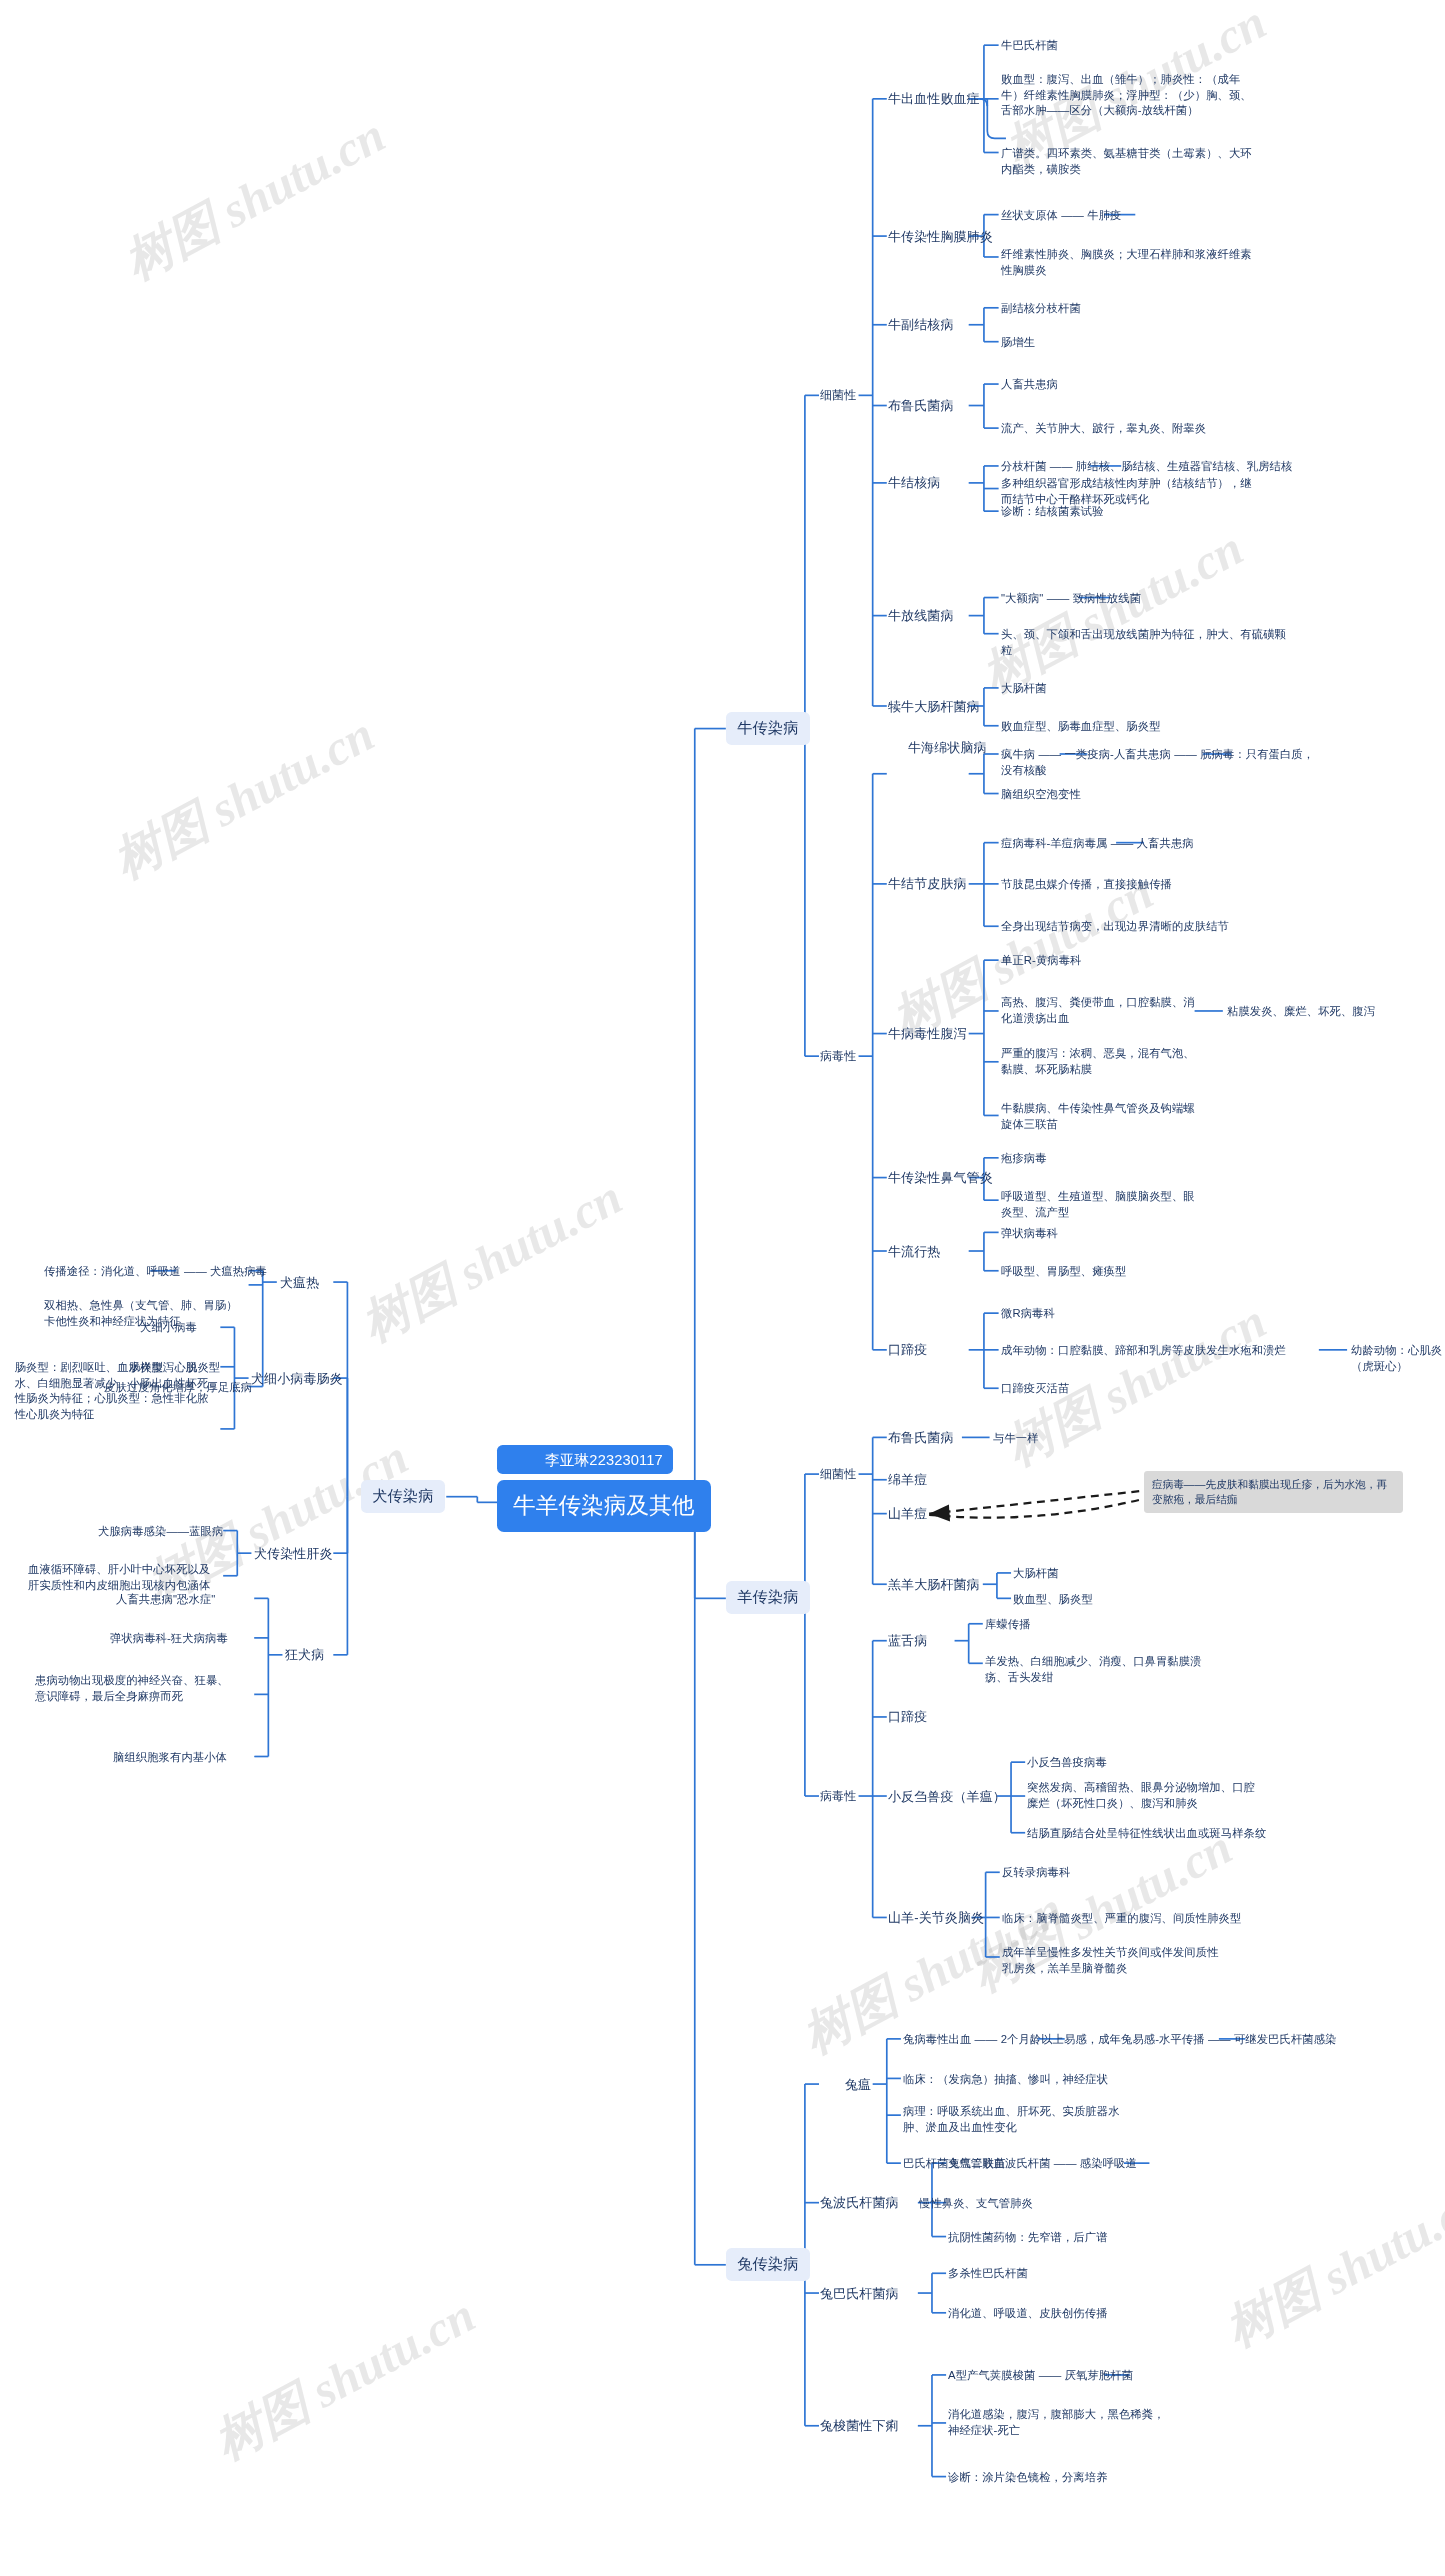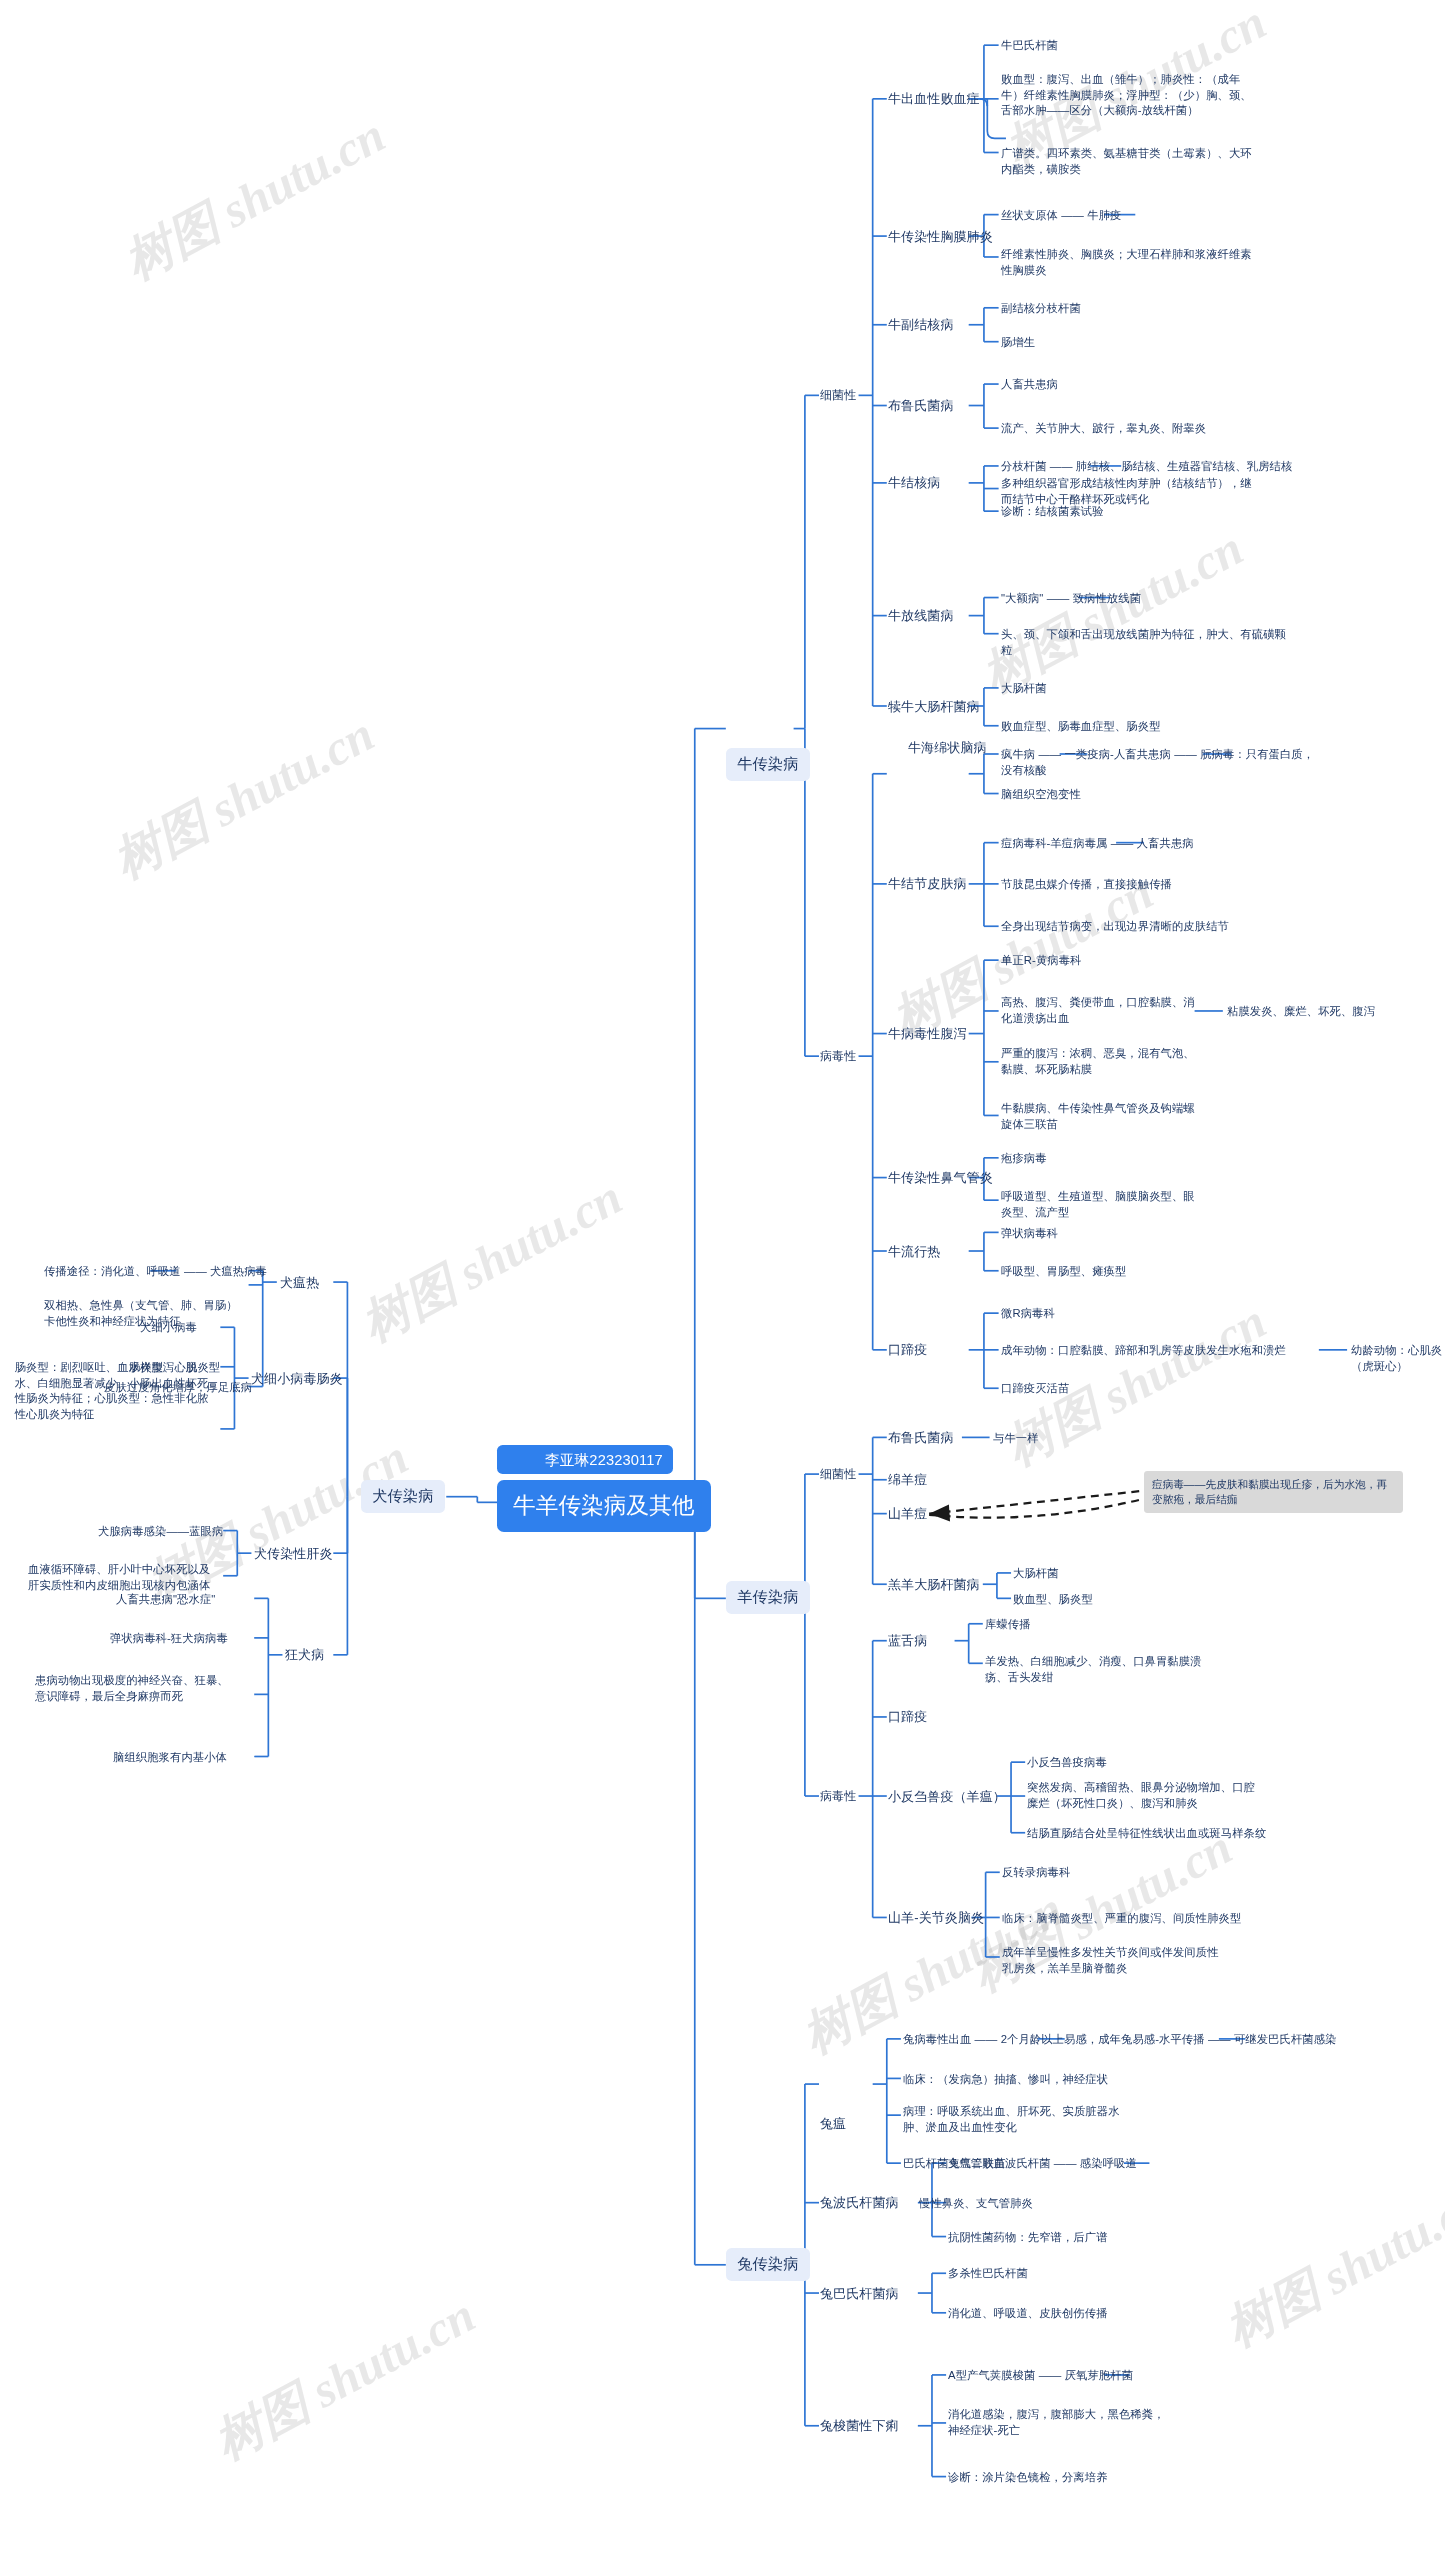--- a/index.html
+++ b/index.html
@@ -337,21 +337,21 @@
         <path d="M1645 2682 Q1830 2700 2020 2655"></path>
       </g>
       <path d="M1645 2680 L1680 2664 L1682 2694 Z" fill="#1a1a1a" stroke="none"></path>
     </g>
   </svg>
 
   <div class="node author" style="left:497px;top:1445px;padding-left:48px;">李亚琳223230117</div>
 
   <div class="node root" style="left:497px;top:1480px;">牛羊传染病及其他</div>
 
-  <div class="node cat" style="left:726px;top:712px;margin-top:36px;">牛传染病</div>
+  <div class="node cat" style="left:726px;top:712px;">牛传染病</div>
   <div class="node cat" style="left:726px;top:1581px;">羊传染病</div>
   <div class="node cat" style="left:726px;top:2248px;">兔传染病</div>
   <div class="node cat" style="left:361px;top:1480px;">犬传染病</div>
 
   <div class="node lf2" style="left:820px;top:387px;">细菌性</div>
   <div class="node lf2" style="left:820px;top:1048px;">病毒性</div>
   <div class="node lf2" style="left:820px;top:1466px;">细菌性</div>
   <div class="node lf2" style="left:820px;top:1788px;">病毒性</div>
 
   <div class="node topic" style="left:888px;top:90px;">牛出血性败血症</div>
@@ -435,21 +435,21 @@
   <div class="node topic" style="left:888px;top:1788px;">小反刍兽疫（羊瘟）</div>
   <div class="node lf" style="left:1027px;top:1755px;">小反刍兽疫病毒</div>
   <div class="node lf" style="left:1027px;top:1780px;width:232px;">突然发病、高稽留热、眼鼻分泌物增加、口腔糜烂（坏死性口炎）、腹泻和肺炎</div>
   <div class="node lf" style="left:1027px;top:1826px;width:260px;">结肠直肠结合处呈特征性线状出血或斑马样条纹</div>
 
   <div class="node topic" style="left:888px;top:1909px;">山羊-关节炎脑炎</div>
   <div class="node lf" style="left:1002px;top:1865px;">反转录病毒科</div>
   <div class="node lf" style="left:1002px;top:1911px;">临床：脑脊髓炎型、严重的腹泻、间质性肺炎型</div>
   <div class="node lf" style="left:1002px;top:1945px;width:226px;">成年羊呈慢性多发性关节炎间或伴发间质性乳房炎，羔羊呈脑脊髓炎</div>
 
-  <div class="node topic" style="left:820px;top:2076px;margin-top:39px;">兔瘟</div>
+  <div class="node topic" style="left:845px;top:2076px;">兔瘟</div>
   <div class="node lf" style="left:903px;top:2032px;text-align:center;">兔病毒性出血 —— 2个月龄以上易感，成年兔易感-水平传播 —— 可继发巴氏杆菌感染</div>
   <div class="node lf" style="left:903px;top:2072px;">临床：（发病急）抽搐、惨叫，神经症状</div>
   <div class="node lf" style="left:903px;top:2104px;width:226px;">病理：呼吸系统出血、肝坏死、实质脏器水肿、淤血及出血性变化</div>
   <div class="node lf" style="left:903px;top:2156px;">巴氏杆菌兔瘟二联苗</div>
 
   <div class="node topic" style="left:820px;top:2194px;">兔波氏杆菌病</div>
   <div class="node lf" style="left:948px;top:2156px;">支气管败血波氏杆菌 —— 感染呼吸道</div>
   <div class="node lf" style="left:919px;top:2196px;">慢性鼻炎、支气管肺炎</div>
   <div class="node lf" style="left:948px;top:2230px;">抗阴性菌药物：先窄谱，后广谱</div>
 

